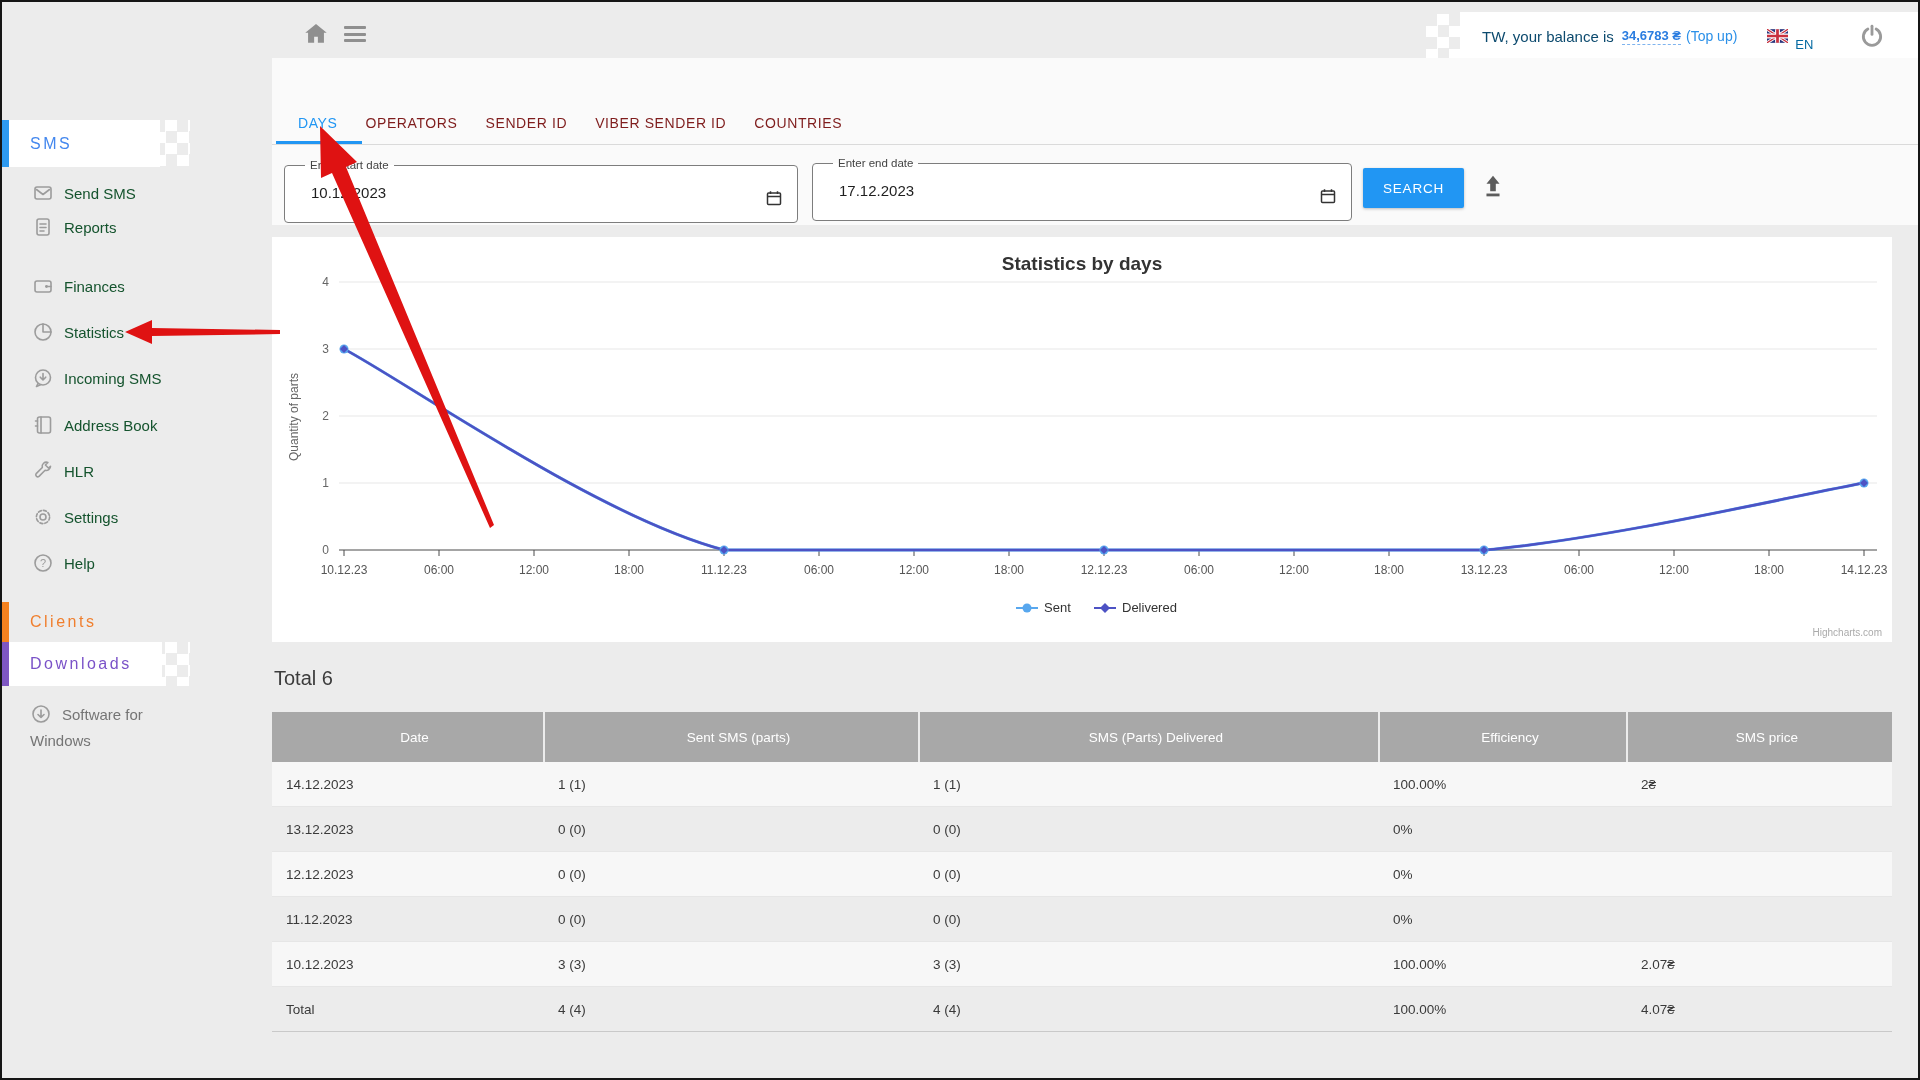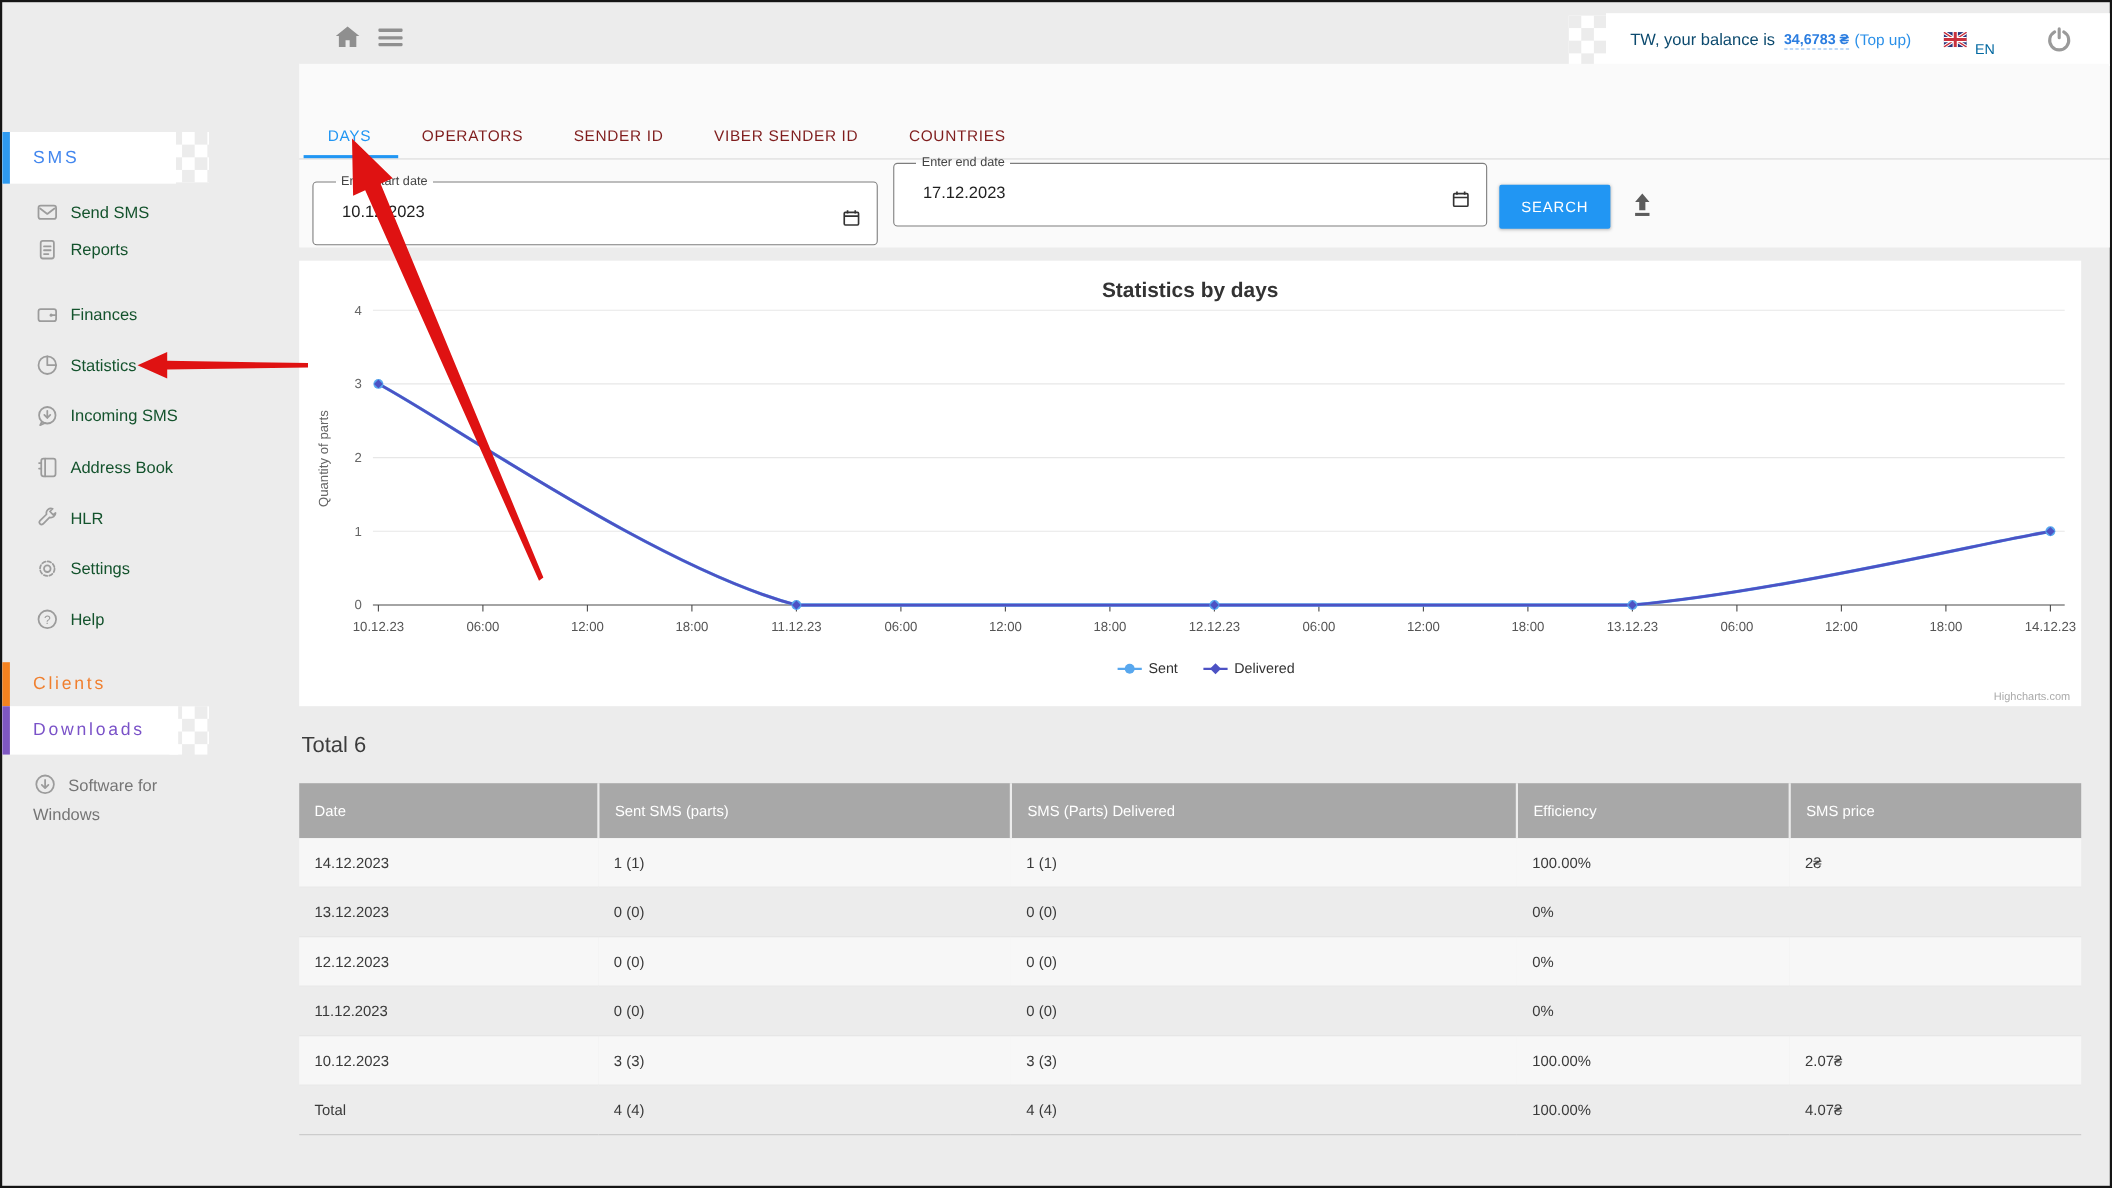--- a/index.html
+++ b/index.html
@@ -34,39 +34,39 @@
   #downloads-head .bar{background:#7e57c2;}
   #downloads-head .hlabel{color:#7a52c8;}
   .side-item{position:absolute;left:0;width:260px;height:46px;display:flex;align-items:center;cursor:pointer;}
   .side-item .sicon{margin-left:30px;width:22px;height:22px;flex:0 0 22px;}
   .side-item .slabel{margin-left:10px;font-size:15px;color:#14532d;}
   #software-item{position:absolute;left:28px;top:700px;width:164px;font-size:15px;color:#757575;line-height:26px;cursor:pointer;}
   #software-item .sicon{display:inline-block;width:22px;height:22px;vertical-align:-5px;margin-right:10px;}
   .icon-stroke{stroke:#9c9c9c;fill:none;stroke-width:1.6;stroke-linecap:round;stroke-linejoin:round;}
   
   #content-bg{left:270px;top:56px;width:1650px;height:167px;background:#fafafa;}
-  #tabs{left:296px;top:104px;height:34px;display:flex;gap:46px;align-items:center;}
+  #tabs{left:296px;top:104px;height:34px;display:flex;gap:28px;align-items:center;}
   .tab{font-size:14px;letter-spacing:.6px;color:#7f1d1d;cursor:pointer;white-space:nowrap;}
   .tab.active{color:#2196f3;}
   #tab-underline{left:274px;top:139px;width:86px;height:3px;background:#2196f3;}
   #tab-divider{left:270px;top:142px;width:1650px;height:1px;background:#dadada;}
   .date-fieldset{position:absolute;margin:0;background:#fff;border:1px solid #7d7d7d;border-radius:4px;box-sizing:border-box;height:64px;}
   .date-fieldset legend{margin-left:8px;padding:0 5px;font-size:11.5px;color:#444;}
   .date-fieldset input{border:none;outline:none;background:transparent;font-size:15px;color:#1f1f1f;margin:6px 0 0 12px;width:70%;font-family:inherit;}
   .cal-icon{position:absolute;right:14px;top:18px;width:18px;height:18px;cursor:pointer;}
   #fs-start{left:282px;top:157px;width:514px;}
-  #fs-end{left:810px;top:140px;width:540px;}
+  #fs-end{left:810px;top:155px;width:540px;}
   #search-btn{left:1361px;top:166px;width:101px;height:40px;background:#2196f3;color:#fff;border:none;border-radius:2px;font-size:13.5px;letter-spacing:.8px;font-family:inherit;cursor:pointer;box-shadow:0 1px 3px rgba(0,0,0,.25);}
   #upload-btn{left:1477px;top:171px;width:28px;height:28px;cursor:pointer;}
   
   #chart-card{left:270px;top:235px;width:1620px;height:405px;background:#fff;}
   
   #total-label{left:272px;top:665px;font-size:20px;color:#3c3c3c;}
   #stats-table{position:absolute;left:270px;top:710px;width:1620px;border-collapse:collapse;table-layout:fixed;font-size:13.5px;color:#3a3a3a;}
-  #stats-table th{background:#a8a8a8;color:#fff;font-weight:normal;text-align:left;height:50px;padding:0 0 0 14px;border-right:2px solid #ececec;}
+  #stats-table th{background:#a8a8a8;color:#fff;font-weight:normal;text-align:center;height:50px;padding:0 0 0 14px;border-right:2px solid #ececec;}
   #stats-table th:last-child{border-right:none;}
   #stats-table td{height:44px;padding:0 0 0 14px;border-bottom:1px solid #e6e6e6;}
   #stats-table tr.stripe td{background:#f7f7f7;}
   #stats-table tr:last-child td{border-bottom:1px solid #c9c9c9;}
   
   #annotations{left:0;top:0;width:1920px;height:1080px;pointer-events:none;}
 </style>
 </head>
 <body>
 

